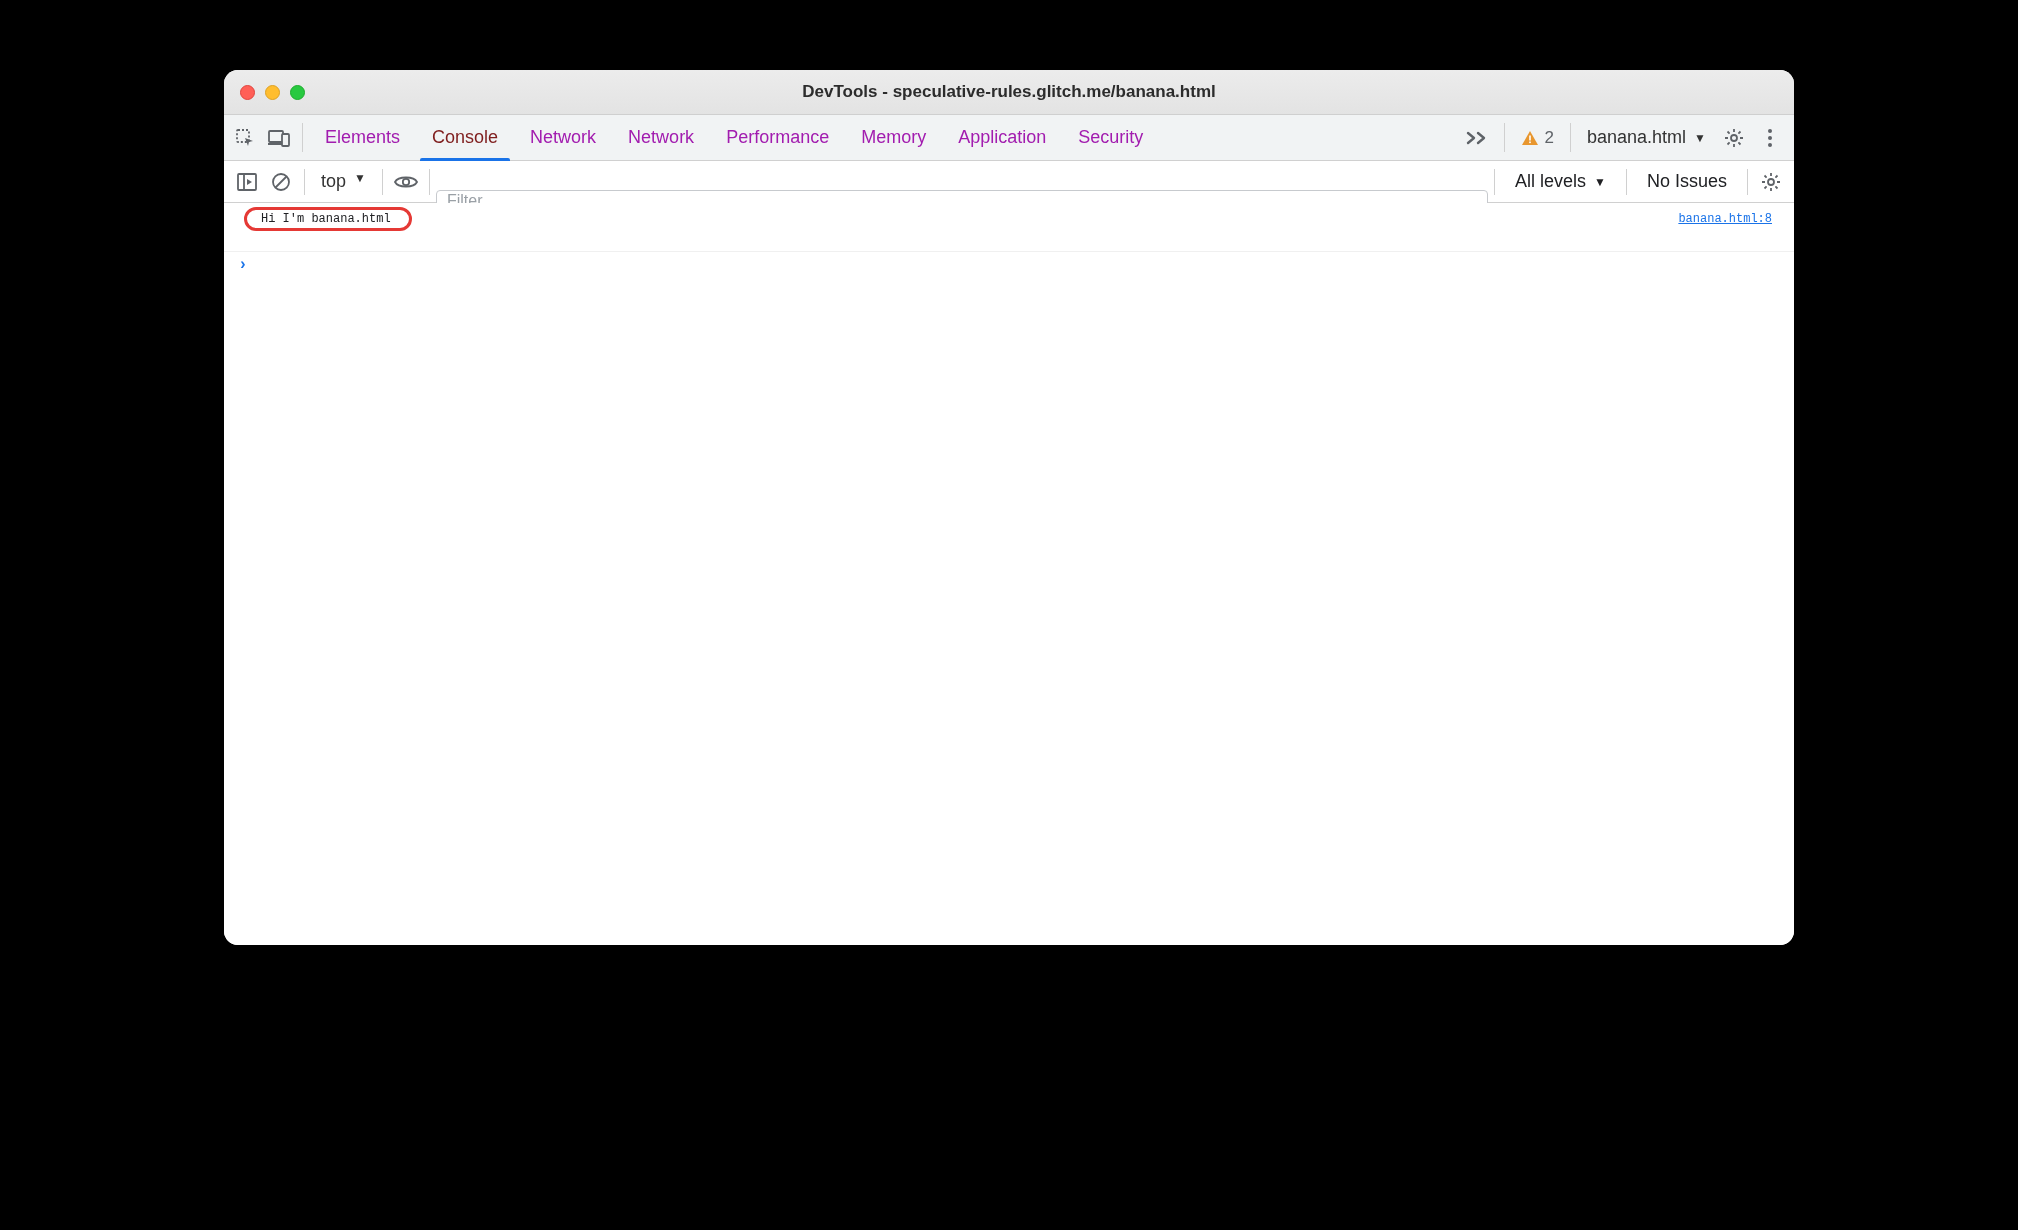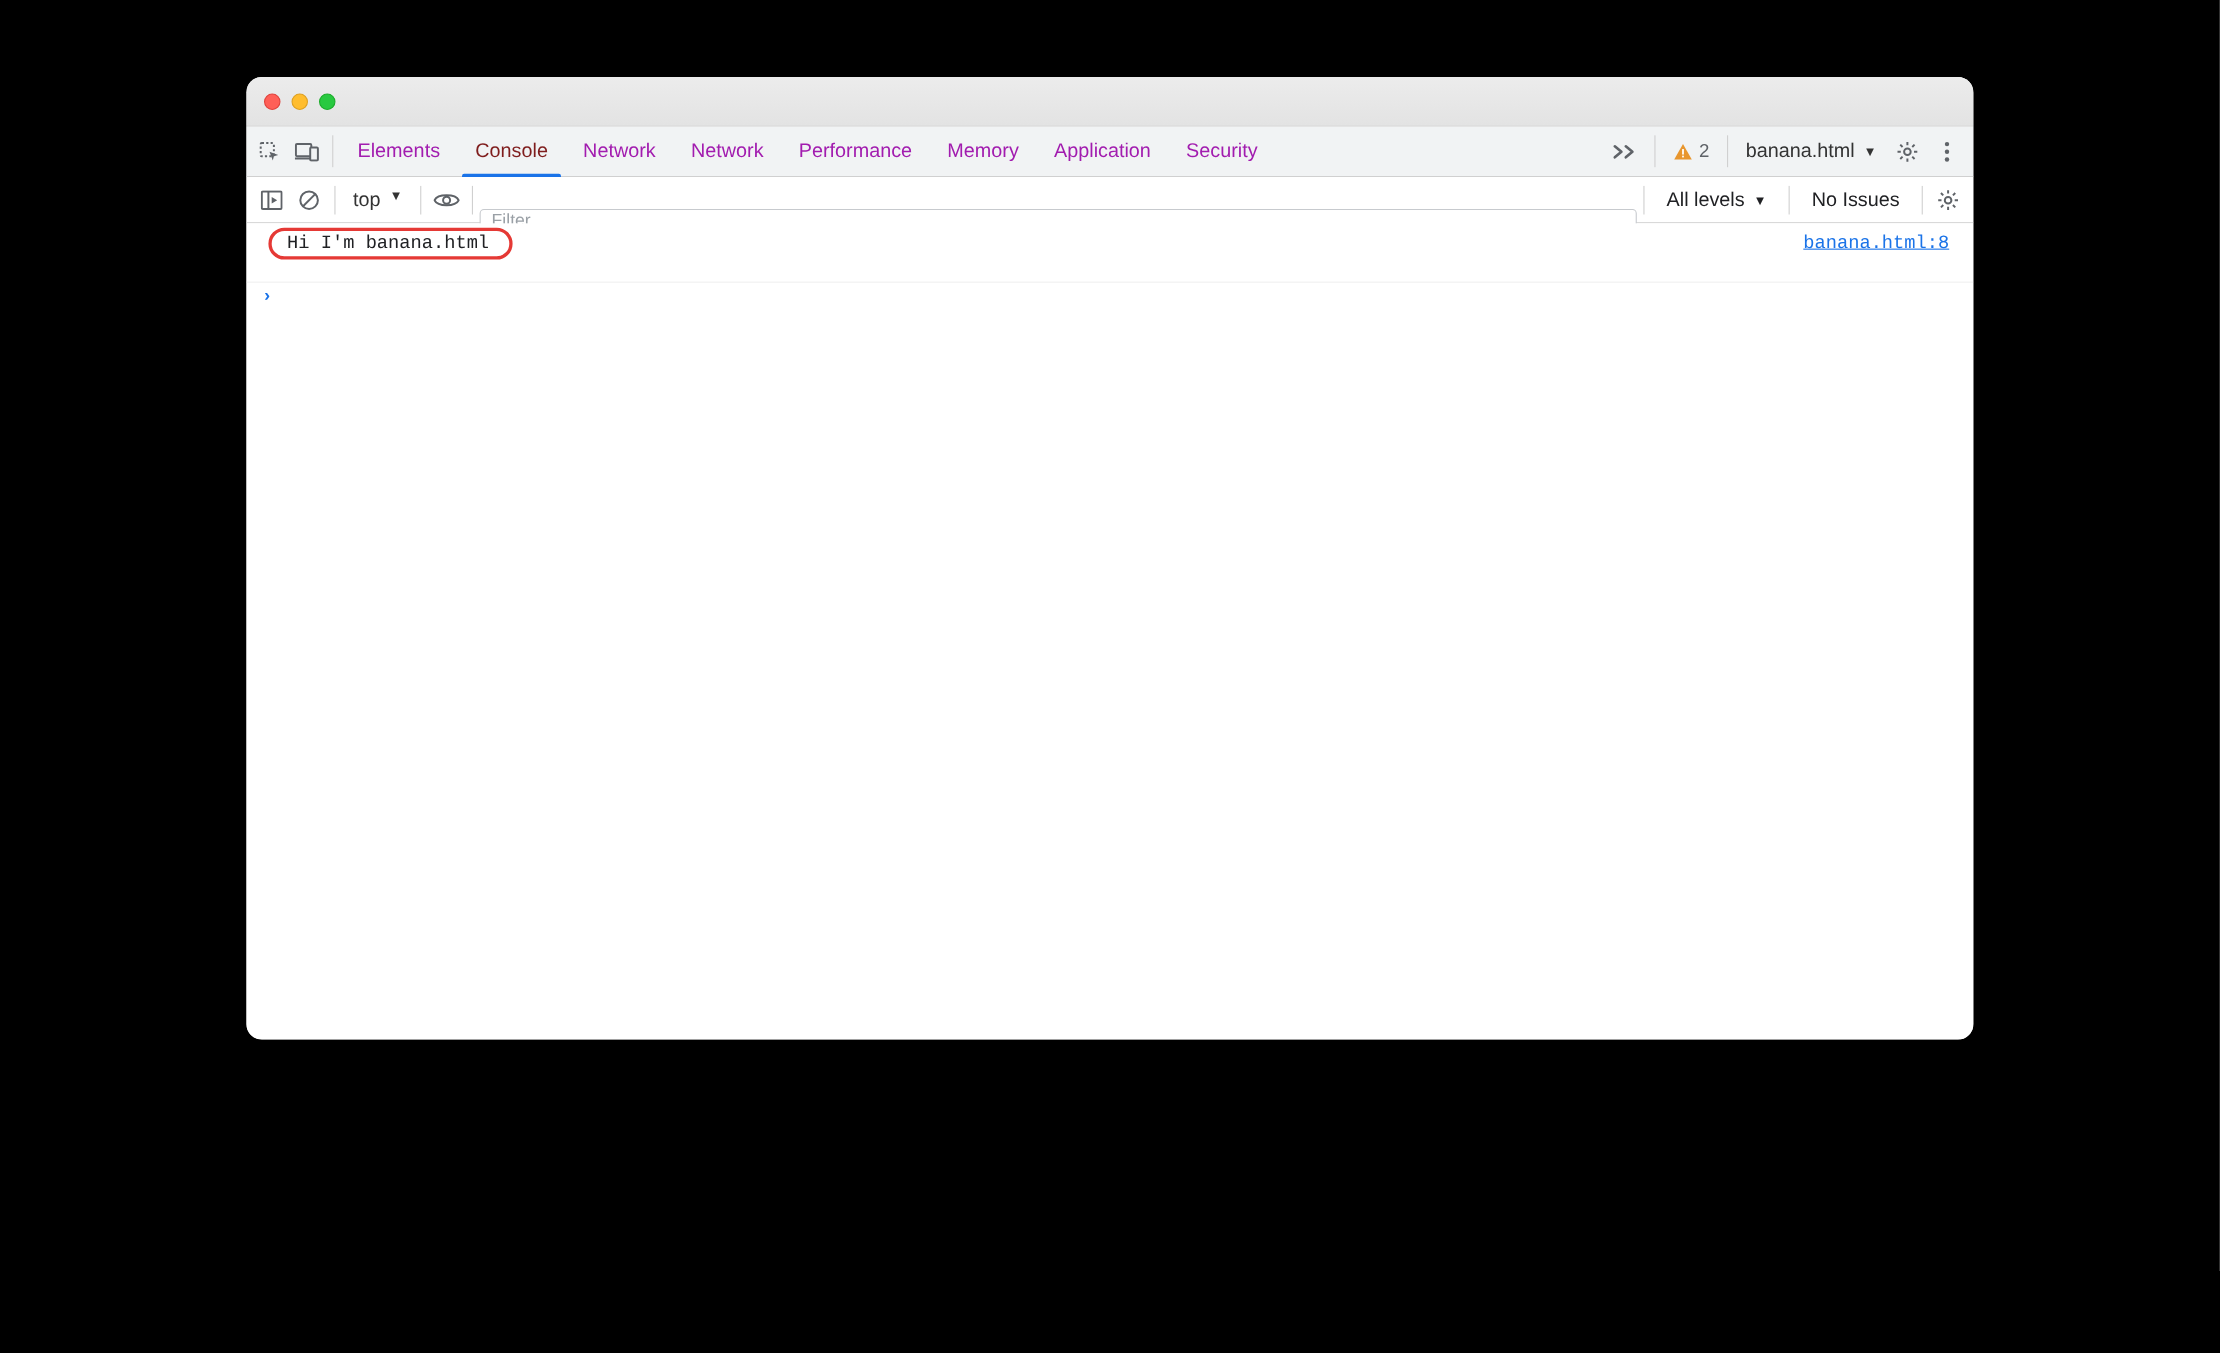--- a/index.html
+++ b/index.html
@@ -156,21 +156,21 @@
     }
     
     .console-body {
       flex: 1; background: #fff; overflow: auto;
       font-family: Menlo, Monaco, "Courier New", monospace;
     }
     .log-row {
       display: flex; align-items: center;
       padding: 4px 22px 20px 14px;
       border-bottom: 1px solid #f0f0f0;
-      font-size: 17px;
+      font-size: 12px;
       min-height: 26px;
     }
     .log-msg-wrap {
       display: inline-flex; align-items: center;
       border: 3px solid #e53935;
       border-radius: 16px;
       padding: 2px 18px 2px 14px;
       color: #202124;
       margin-left: 6px;
     }
@@ -192,20 +192,21 @@
 <body>
 
 <div class="window">
 
   <div class="titlebar">
     <div class="traffic-lights">
       <div class="tl red"></div>
       <div class="tl yellow"></div>
       <div class="tl green"></div>
     </div>
+    <div class="title-text">DevTools - speculative-rules.glitch.me/banana.html</div>
   </div>
 
   <div class="tabstrip">
     <div class="icon-btn">
       <svg width="20" height="20" viewBox="0 0 20 20" fill="none" stroke="currentColor" stroke-width="1.8">
         <rect x="2" y="2" width="12" height="12" rx="1" stroke-dasharray="2 2"></rect>
         <path d="M10 10 L18 13 L14 14 L13 18 Z" fill="currentColor" stroke="none"></path>
       </svg>
     </div>
     <div class="icon-btn">

